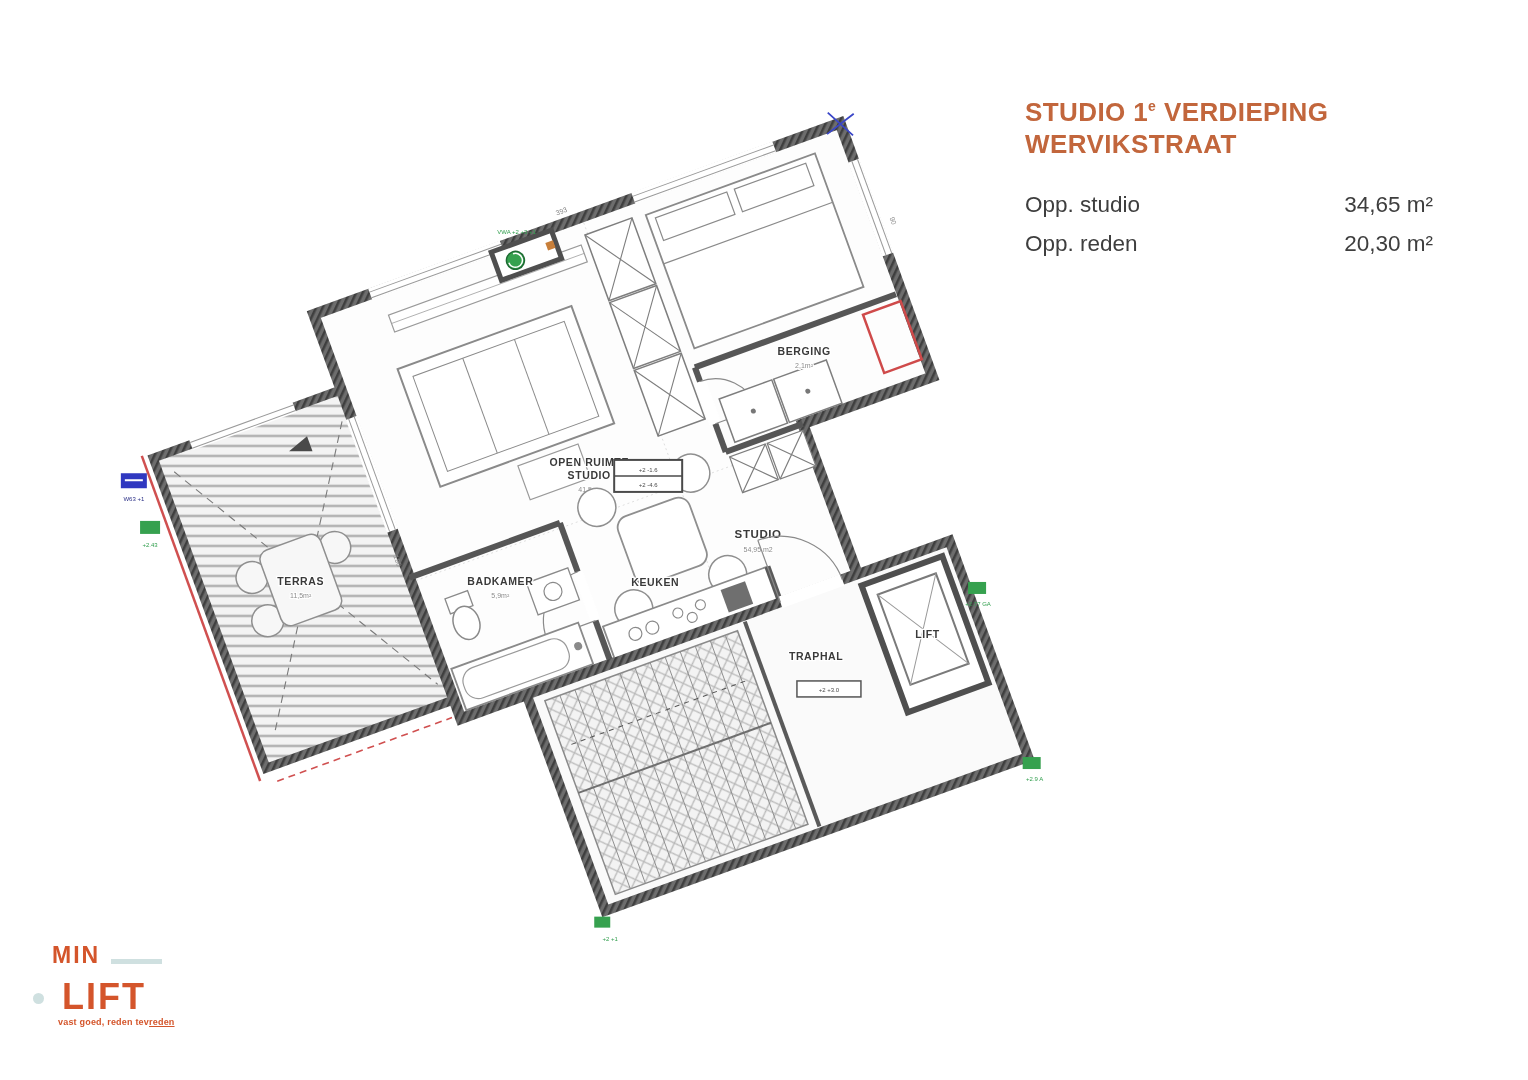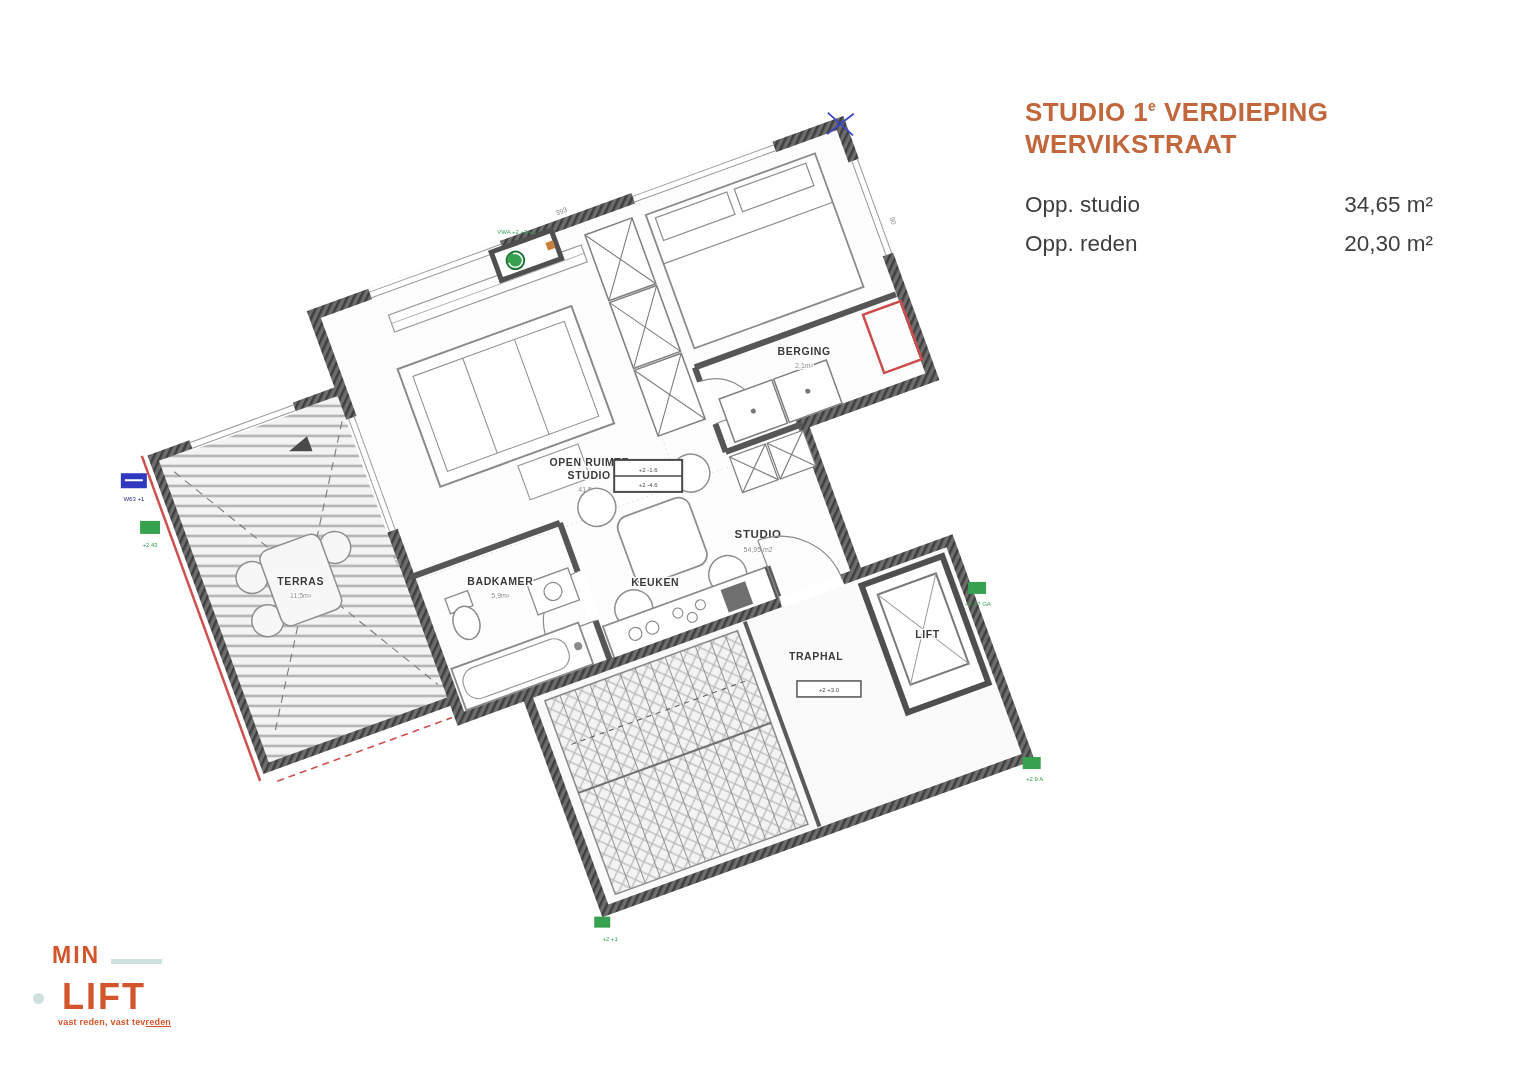--- a/index.html
+++ b/index.html
@@ -325,14 +325,14 @@
       <span>20,30 m²</span>
     </div>
   </div>
 </div>
 
 <div class="logo">
   <div class="min">MIN</div>
   <div class="dash"></div>
   <div class="dot"></div>
   <div class="thus">LIFT</div>
-  <div class="tag"><span>vast reden, vast tev</span><span class="ul">reden</span></div>
+  <div class="tag"><span>vast goed, reden tev</span><span class="ul">reden</span></div>
 </div>
 
 </body></html>

